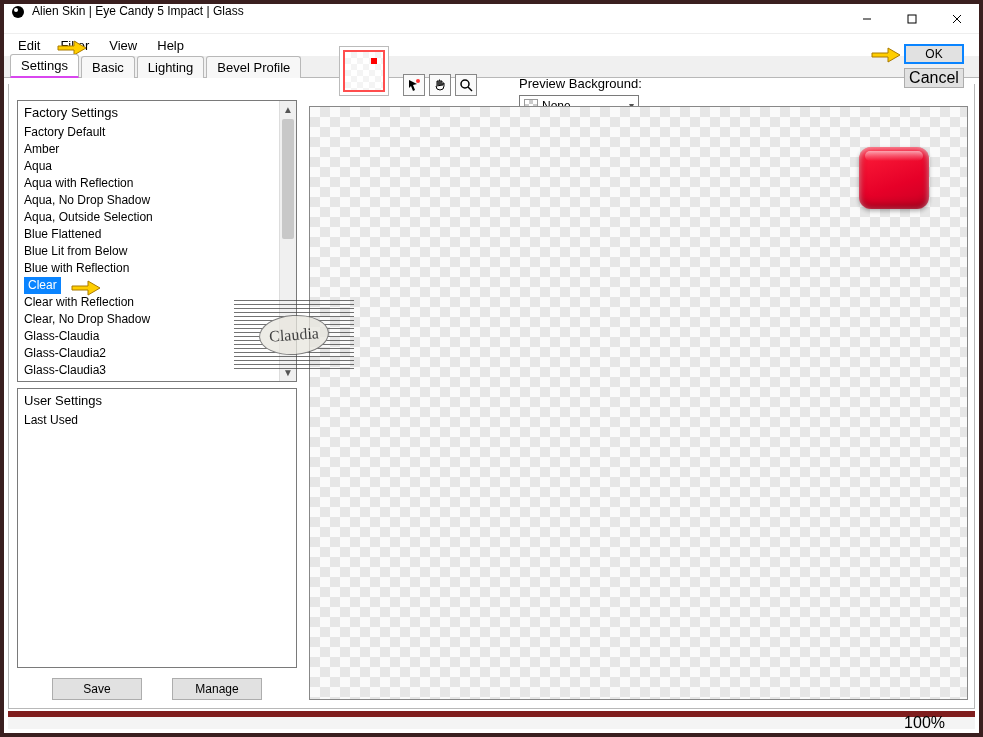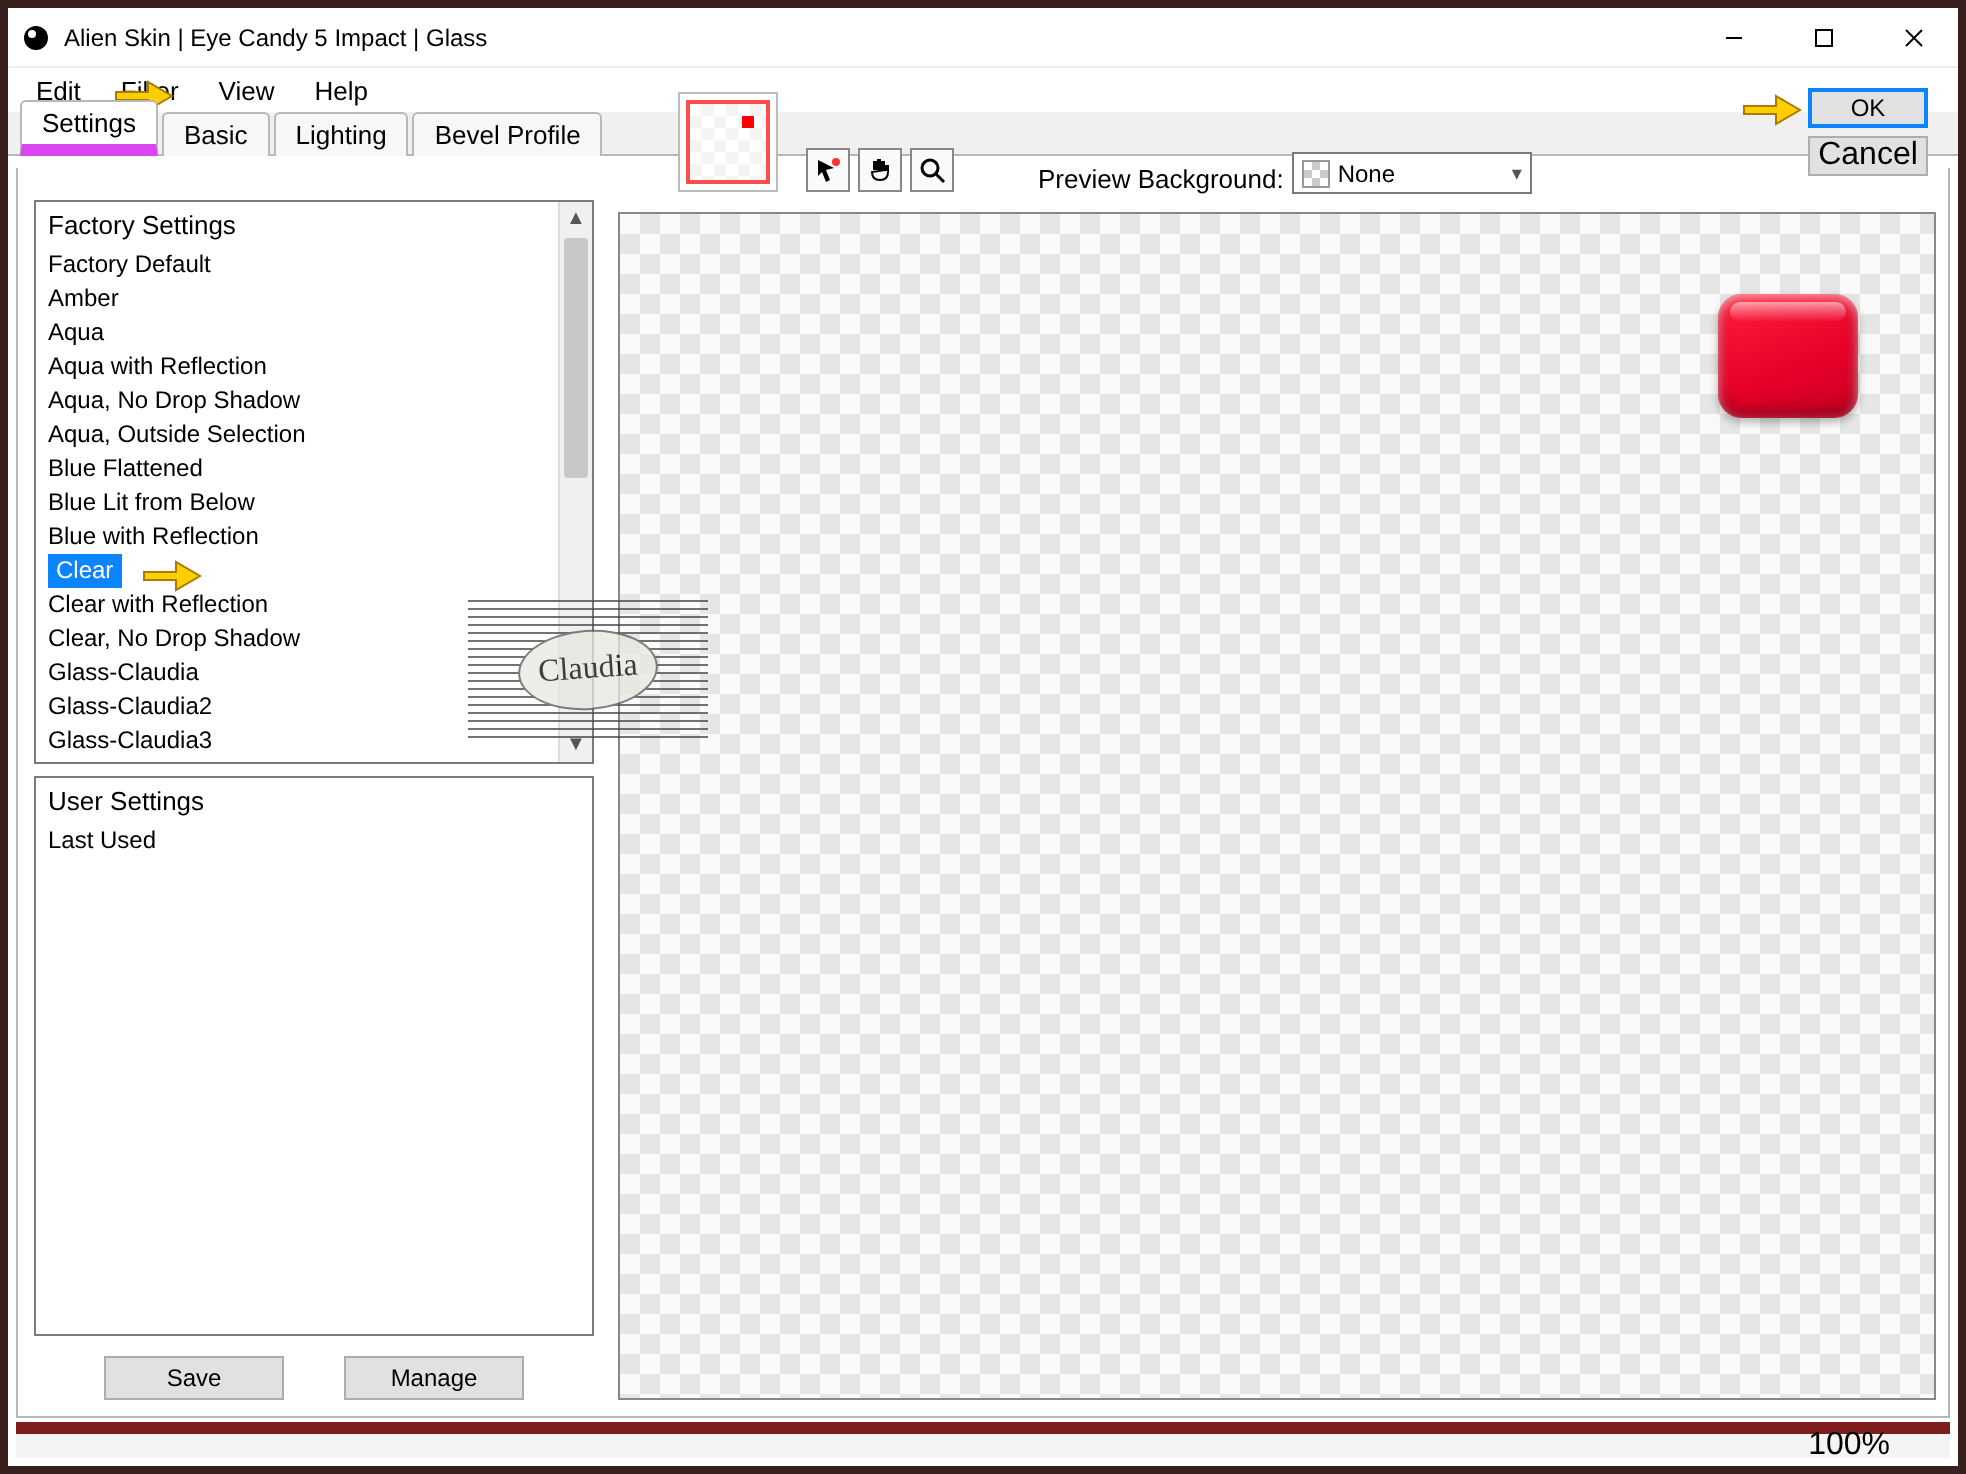--- a/index.html
+++ b/index.html
@@ -1,33 +1,33 @@
 <!DOCTYPE html>
 <html><head>
 <meta charset="utf-8">
 <style>
   * { box-sizing: border-box; font-family: "Segoe UI", Tahoma, sans-serif; }
   html,body { margin:0; padding:0; }
   body { background:#dcdcdc; width:983px; height:737px; position:relative; }
 
   .outer-frame { position:absolute; inset:0; border:4px solid #3a1f1f; background:#fff; }
-  .titlebar { height:30px; display:flex; align-items:center; padding:0 0 0 6px; background:#fff; border-bottom:1px solid #eee;}
+  .titlebar { height:30px; display:flex; align-items:flex-start; padding:0 0 0 6px; background:#fff; border-bottom:1px solid #eee;}
   .titlebar .app-icon { width:16px; height:16px; margin-right:6px; display:inline-flex; align-items:center; justify-content:center;}
   .titlebar .title { font-size:12px; color:#000;}
   .titlebar .win-controls { margin-left:auto; display:flex; }
   .win-btn { width:45px; height:30px; display:flex; align-items:center; justify-content:center; font-size:13px; color:#000; }
 
   .menubar { height:22px; display:flex; align-items:center; padding:0 4px; font-size:13px; color:#000; position:relative;}
   .menubar .menu-item { padding:2px 10px; }
   .pointer { position:absolute; width:32px; height:22px; pointer-events:none; }
   .pointer svg { width:100%; height:100%; }
 
   .tabstrip { height:22px; display:flex; align-items:flex-end; font-size:13px; padding:0 6px; border-bottom:1px solid #b8b8b8; background:#f0f0f0;}
   .tab { padding:3px 10px 3px 10px; border:1px solid #b8b8b8; border-bottom:none; background:#f7f7f7; margin-right:2px; position:relative; top:1px; border-radius:3px 3px 0 0;}
-  .tab.active { background:#fff; border-bottom:6px solid #d946ef; top:1px;}
+  .tab.active { background:#fff; border-bottom:2px solid #d946ef; top:1px;}
 
   .workarea { position:absolute; top:80px; left:4px; right:4px; bottom:24px; background:#fff; border:1px solid #b8b8b8; border-top:none;}
 
   .sidebar { position:absolute; left:8px; top:16px; width:280px; bottom:8px; display:flex; flex-direction:column; gap:6px;}
   .listbox { border:1px solid #7a7a7a; background:#fff; position:relative; overflow:hidden; }
   .listbox.factory { height:282px; }
   .listbox.user { flex:1; }
   .list-header { font-size:13px; padding:4px 6px; }
   .list-items { font-size:12px; }
   .list-row { padding:1px 6px; height:17px; line-height:15px; white-space:nowrap;}
@@ -42,21 +42,21 @@
   .std-btn { width:90px; height:22px; border:1px solid #adadad; background:#e1e1e1; font-size:12px; display:flex; align-items:center; justify-content:center;}
 
   .right-panel { position:absolute; left:300px; right:6px; top:-20px; bottom:8px; }
   .top-controls { height:50px; position:relative; }
   .nav-thumb { position:absolute; left:30px; top:-18px; width:50px; height:50px; border:1px solid #bbb; background:#fff;}
   .nav-thumb-inner { position:absolute; inset:3px; border:2px solid #ff4d4d; background:repeating-conic-gradient(#f4f4f4 0 25%, #fff 0 50%) 0 0/12px 12px;}
   .nav-thumb-dot { position:absolute; right:6px; top:6px; width:6px; height:6px; background:#f00;}
   .tool-icons { position:absolute; left:94px; top:10px; display:flex; gap:4px;}
   .tool-icon { width:22px; height:22px; border:1px solid #888; background:#fafafa; display:flex; align-items:center; justify-content:center;}
   .tool-icon svg { width:14px; height:14px; }
-  .preview-bg { position:absolute; left:210px; top:12px; display:flex; align-items:flex-end; gap:4px; font-size:13px;}
+  .preview-bg { position:absolute; left:210px; top:12px; display:flex; align-items:flex-start; gap:4px; font-size:13px;flex-direction:column;}
   .preview-select { width:120px; height:21px; border:1px solid #7a7a7a; background:#fff; display:flex; align-items:center; padding:0 4px; font-size:12px; position:relative;}
   .preview-select .swatch { width:14px; height:14px; border:1px solid #999; margin-right:4px; background:repeating-conic-gradient(#ccc 0 25%, #fff 0 50%) 0 0/8px 8px;}
   .preview-select .chev { position:absolute; right:4px; font-size:10px; color:#555;}
 
   .action-buttons { position:absolute; right:4px; top:-20px; display:flex; flex-direction:column; gap:4px; align-items:flex-end;}
   .ok-btn { width:60px; height:20px; border:2px solid #0a84ff; background:#e1e1e1; font-size:12px; display:flex; align-items:center; justify-content:center;}
   .cancel-btn { width:60px; height:20px; border:1px solid #adadad; background:#e1e1e1; font-size:16px; display:flex; align-items:center; justify-content:center;}
 
   .preview-canvas { position:absolute; left:0; right:0; top:42px; bottom:0; border:1px solid #888; background:repeating-conic-gradient(#e6e6e6 0 25%, #fafafa 0 50%) 0 0/20px 20px;}
   .glass-square { position:absolute; right:38px; top:40px; width:70px; height:62px; background:linear-gradient(160deg,#ff1f3a 0%, #e60028 60%, #c90024 100%); border-radius:12px; box-shadow: inset 0 2px 6px rgba(255,255,255,.6), inset 0 -4px 8px rgba(0,0,0,.3), 0 2px 4px rgba(0,0,0,.3);}

